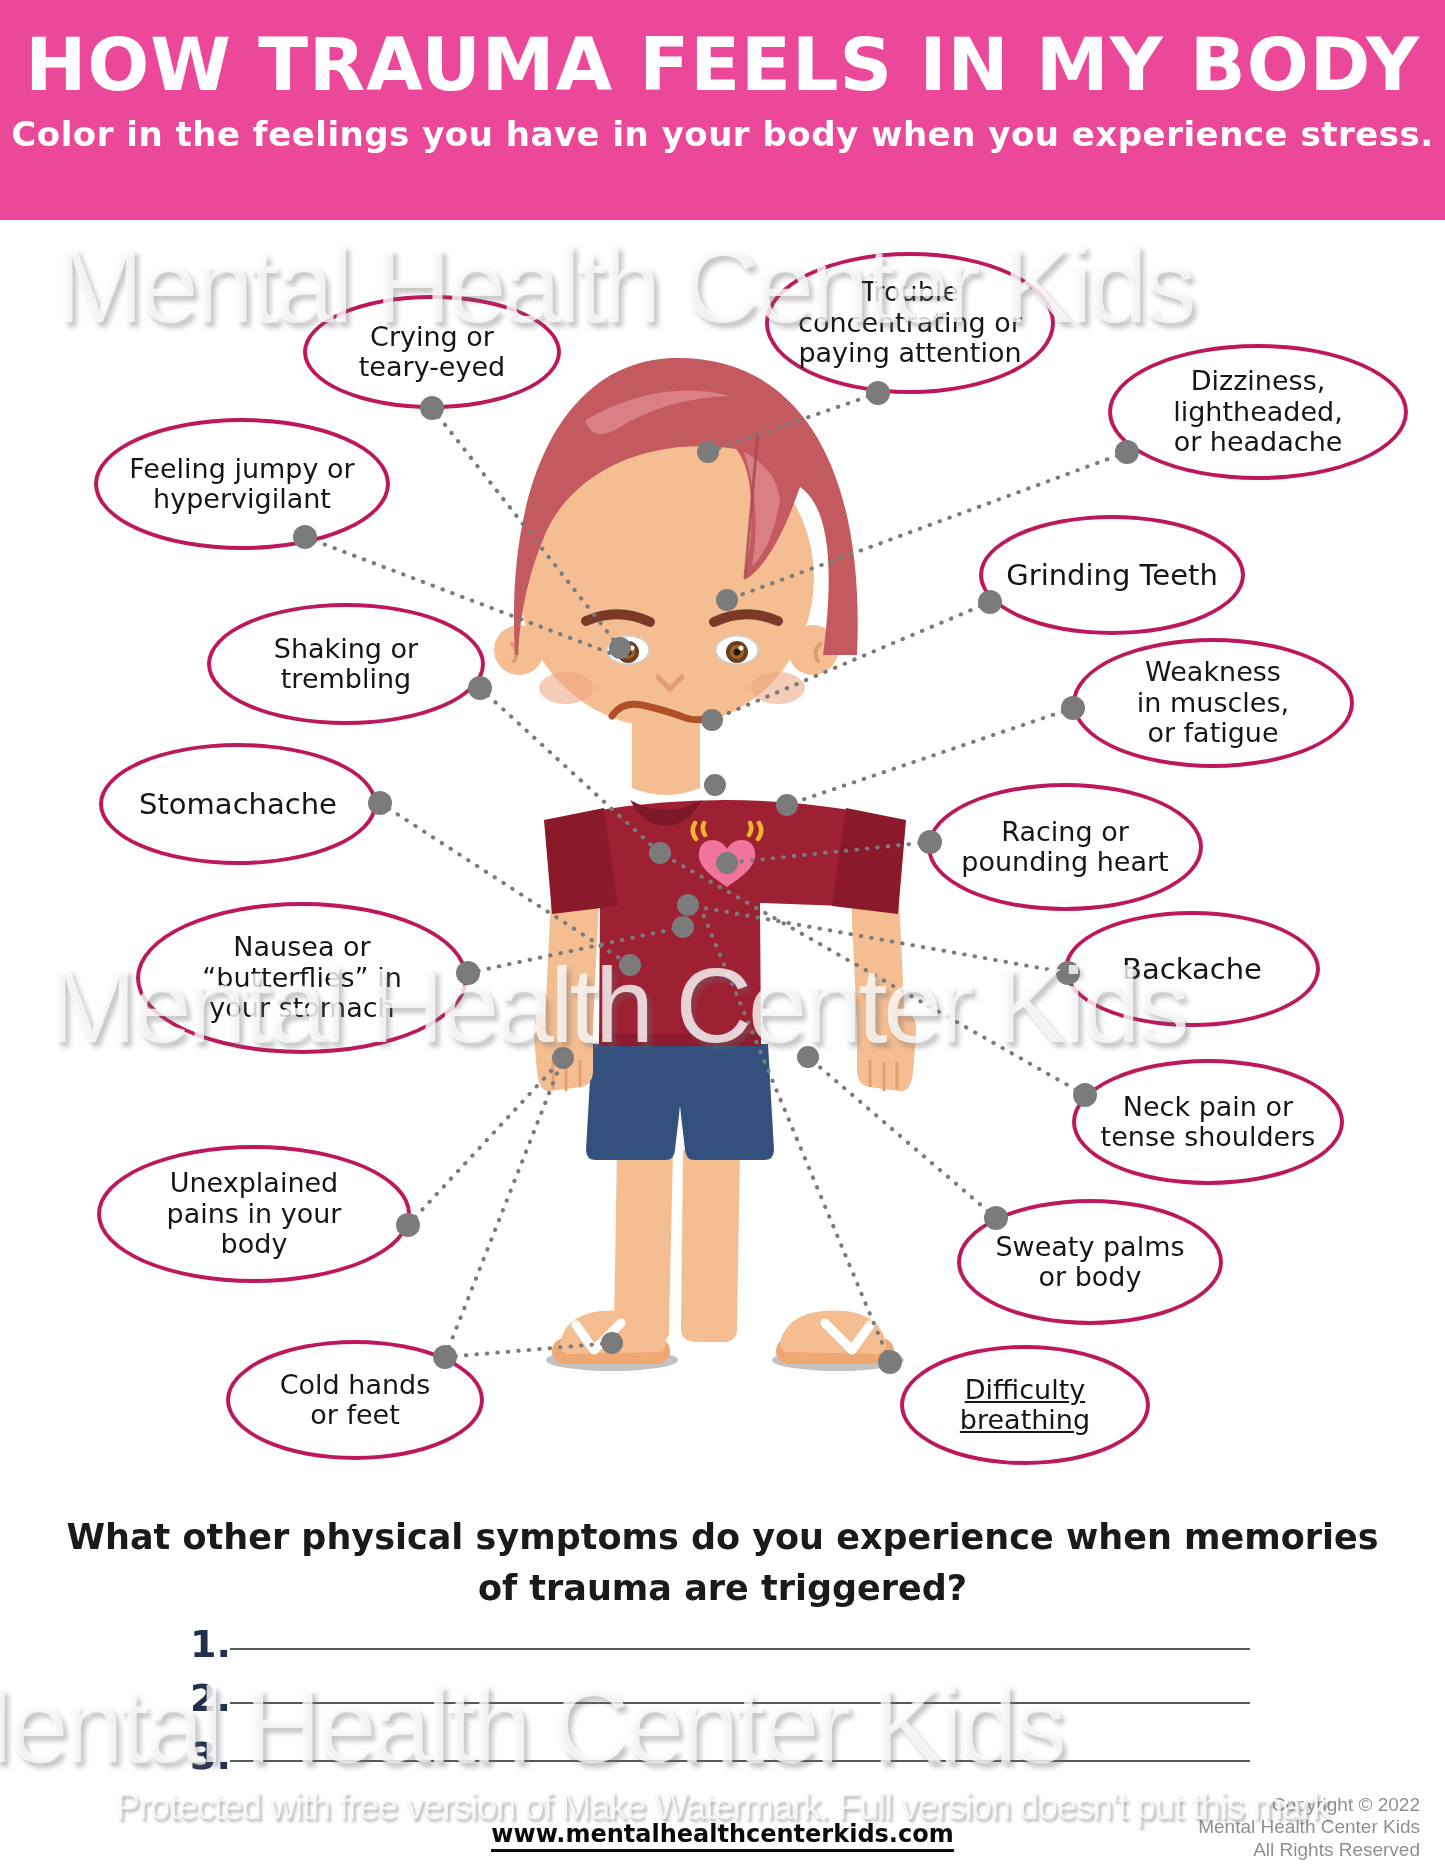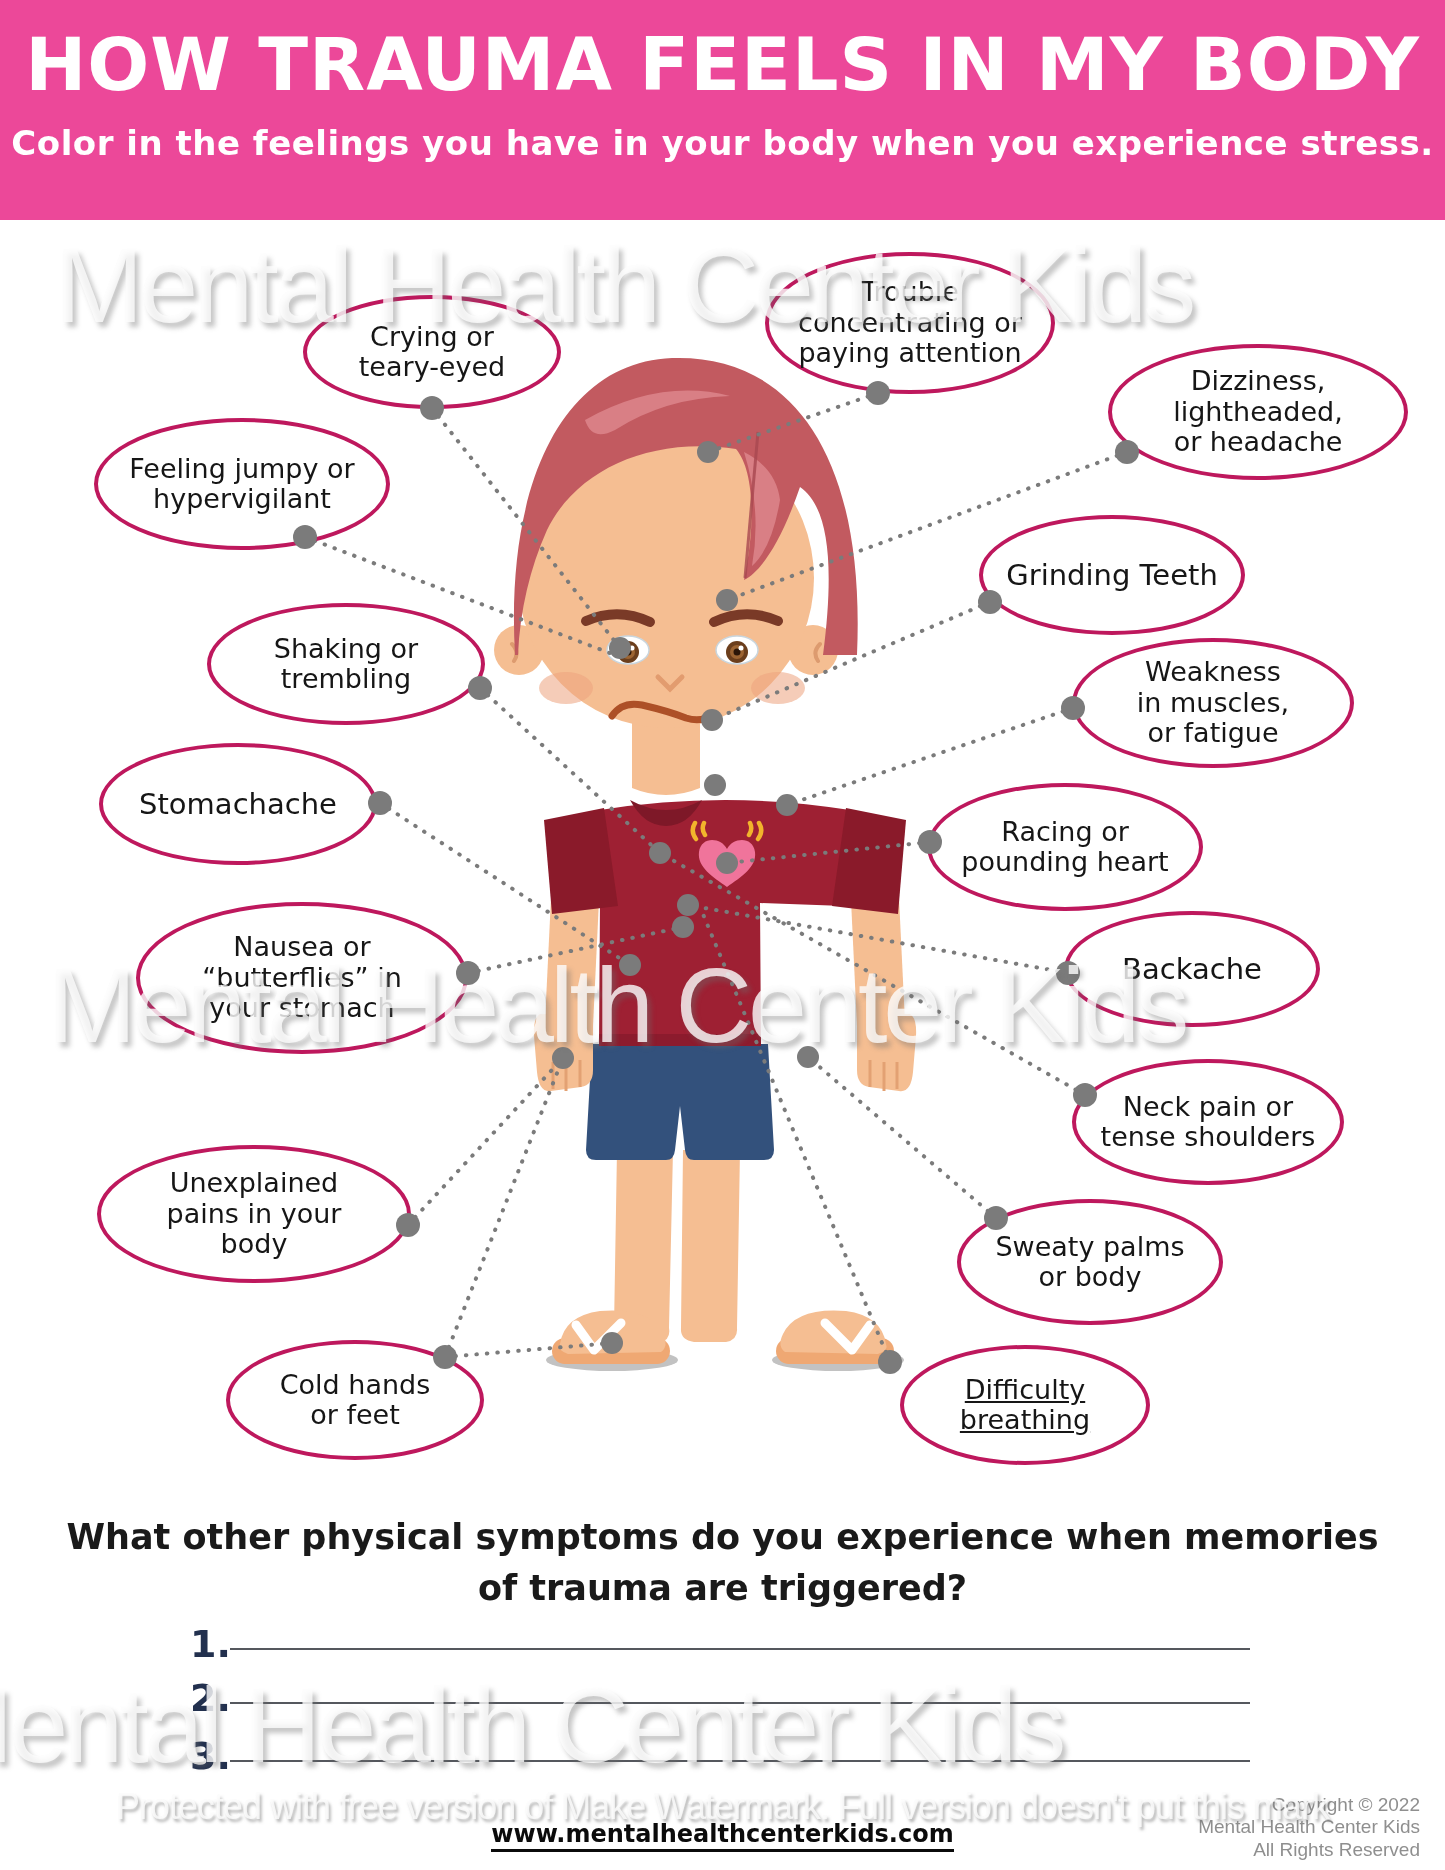--- a/index.html
+++ b/index.html
@@ -3,21 +3,21 @@
 <meta charset="utf-8">
 <style>
   html,body{margin:0;padding:0;background:#ffffff;}
   #page{position:relative;width:1445px;height:1870px;overflow:hidden;background:#ffffff;
         font-family:"DejaVu Sans",sans-serif;}
 
   
   #header{position:absolute;left:0;top:0;width:1445px;height:220px;background:#ec4899;}
   #title{position:absolute;left:0;top:22px;width:1445px;text-align:center;color:#ffffff;
          font-size:73px;font-weight:800;letter-spacing:1px;white-space:nowrap;}
-  #subtitle{position:absolute;left:0;top:123px;width:1445px;text-align:center;color:#ffffff;
+  #subtitle{position:absolute;left:0;top:114px;width:1445px;text-align:center;color:#ffffff;
             font-size:34px;font-weight:600;letter-spacing:0.5px;white-space:nowrap;}
 
   
   .layer{position:absolute;left:0;top:0;width:1445px;height:1870px;pointer-events:none;}
 
   
   .bubble{position:absolute;box-sizing:border-box;border:4px solid #be185d;border-radius:50%;
           background:#ffffff;display:flex;align-items:center;justify-content:center;
           text-align:center;color:#161616;font-size:27px;line-height:1.13;font-weight:500;
           white-space:pre-line;padding:0 12px;}

